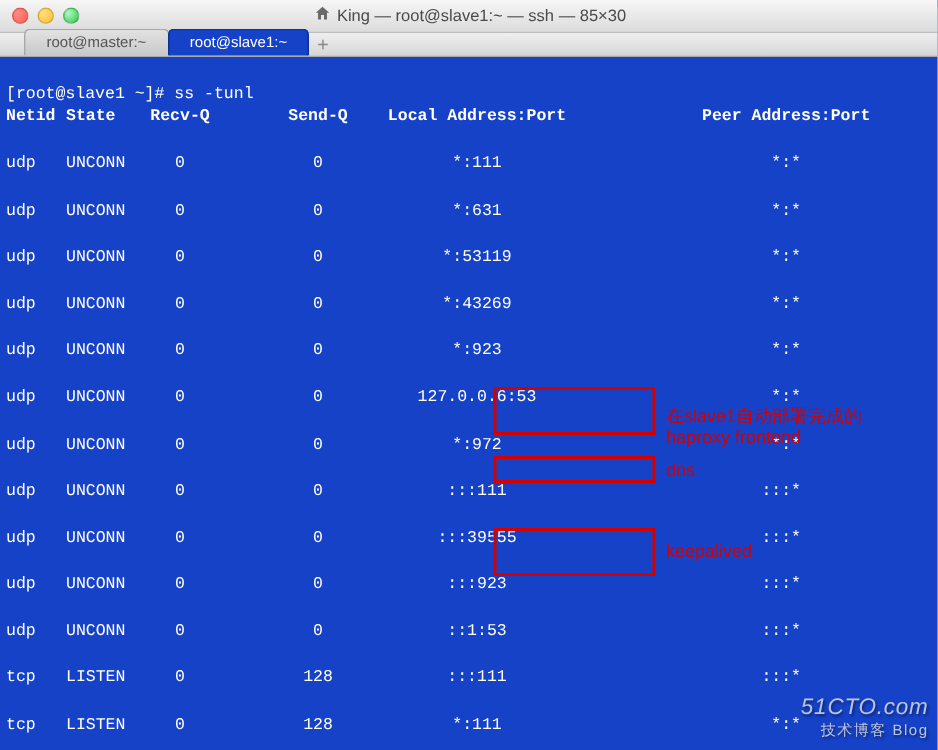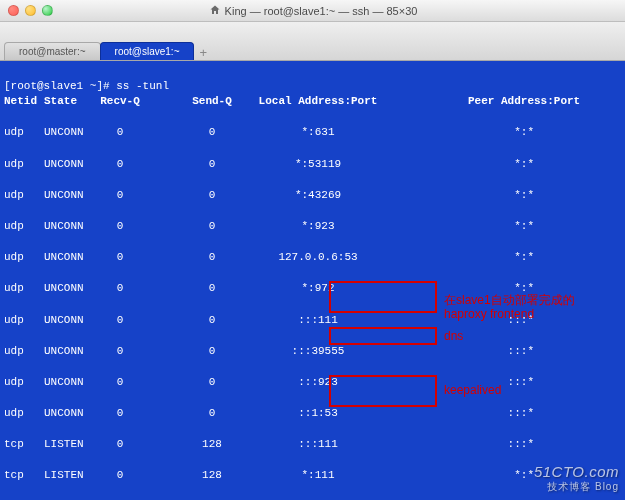--- a/index.html
+++ b/index.html
@@ -9,21 +9,21 @@
 
 .titlebar { height: 22px; background: linear-gradient(#f6f6f6,#dcdcdc); border-bottom: 1px solid #bdbdbd; display: flex; align-items: center; padding: 0 8px; font-family: "Lucida Grande", Arial, sans-serif; font-size: 11px; color: #4a4a4a; }
 .traffic { display: flex; gap: 6px; }
 .dot { width: 11px; height: 11px; border-radius: 50%; border: 1px solid rgba(0,0,0,0.15); }
 .dot.red { background: radial-gradient(circle at 30% 30%, #ff8a80,#ff5f57); }
 .dot.yellow { background: radial-gradient(circle at 30% 30%, #ffe082,#ffbd2e); }
 .dot.green { background: radial-gradient(circle at 30% 30%, #b9f6ca,#28c940); }
 .title-center { flex: 1; text-align: center; display: flex; align-items: center; justify-content: center; gap: 4px; }
 .home-icon svg { width: 12px; height: 12px; }
 
-.tabbar { height: 39px; background: linear-gradient(#efefef,#d6d6d6); display: flex; align-items: flex-end; padding-left: 4px; gap: 0; font-family: "Lucida Grande", Arial, sans-serif; font-size: 10px; border-bottom: 1px solid #a8a8a8; }
+.tabbar { height: 16px; background: linear-gradient(#efefef,#d6d6d6); display: flex; align-items: flex-end; padding-left: 16px; gap: 0; font-family: "Lucida Grande", Arial, sans-serif; font-size: 10px; border-bottom: 1px solid #a8a8a8; }
 .tab { padding: 3px 14px 3px 14px; background: linear-gradient(#e2e2e2,#c8c8c8); border: 1px solid #a8a8a8; border-bottom: none; border-radius: 4px 4px 0 0; color: #555; margin-right: -1px; }
 .tab.active { background: #1642c8; color: #fff; border-color: #0d2f99; }
 .tab-add { padding: 0 6px; color: #888; font-size: 13px; }
 
 .term-wrap { background: #1642c8; flex: 1; overflow: hidden; position: relative; padding: 2px 4px 0 4px; }
 .term { white-space: pre; color: #ffffff; line-height: 15.6px; font-family: Menlo, Monaco, "Courier New", monospace; font-size: 11px; letter-spacing: 0; }
 
 .hdr { font-weight: bold; }
 .row { display: block; }
 .c-netid { display: inline-block; width: 40px; }
@@ -67,20 +67,21 @@
   <div class="tabbar">
     <div class="tab"><span>root@master:~</span></div>
     <div class="tab active"><span>root@slave1:~</span></div>
     <div class="tab-add">+</div>
   </div>
 
   <div class="term-wrap">
     <div class="term">
 <span class="prompt"><span class="user">[root@slave1 ~]# </span><span class="cmd">ss -tunl</span></span>
 <span class="row hdr"><span class="c-netid">Netid</span><span class="c-state">State</span><span class="c-recq">Recv-Q</span><span class="c-sendq">Send-Q</span><span class="c-local">Local Address:Port</span><span class="c-pad"></span><span class="c-peer">Peer Address:Port</span></span>
+<span class="row"><span class="c-netid">udp</span><span class="c-state">UNCONN</span><span class="c-recq">0</span><span class="c-sendq">0</span><span class="c-local">*:111</span><span class="c-pad"></span><span class="c-peer">*:*</span></span>
 <span class="row"><span class="c-netid">udp</span><span class="c-state">UNCONN</span><span class="c-recq">0</span><span class="c-sendq">0</span><span class="c-local">*:631</span><span class="c-pad"></span><span class="c-peer">*:*</span></span>
 <span class="row"><span class="c-netid">udp</span><span class="c-state">UNCONN</span><span class="c-recq">0</span><span class="c-sendq">0</span><span class="c-local">*:53119</span><span class="c-pad"></span><span class="c-peer">*:*</span></span>
 <span class="row"><span class="c-netid">udp</span><span class="c-state">UNCONN</span><span class="c-recq">0</span><span class="c-sendq">0</span><span class="c-local">*:43269</span><span class="c-pad"></span><span class="c-peer">*:*</span></span>
 <span class="row"><span class="c-netid">udp</span><span class="c-state">UNCONN</span><span class="c-recq">0</span><span class="c-sendq">0</span><span class="c-local">*:923</span><span class="c-pad"></span><span class="c-peer">*:*</span></span>
 <span class="row"><span class="c-netid">udp</span><span class="c-state">UNCONN</span><span class="c-recq">0</span><span class="c-sendq">0</span><span class="c-local">127.0.0.6:53</span><span class="c-pad"></span><span class="c-peer">*:*</span></span>
 <span class="row"><span class="c-netid">udp</span><span class="c-state">UNCONN</span><span class="c-recq">0</span><span class="c-sendq">0</span><span class="c-local">*:972</span><span class="c-pad"></span><span class="c-peer">*:*</span></span>
 <span class="row"><span class="c-netid">udp</span><span class="c-state">UNCONN</span><span class="c-recq">0</span><span class="c-sendq">0</span><span class="c-local">:::111</span><span class="c-pad"></span><span class="c-peer">:::*</span></span>
 <span class="row"><span class="c-netid">udp</span><span class="c-state">UNCONN</span><span class="c-recq">0</span><span class="c-sendq">0</span><span class="c-local">:::39555</span><span class="c-pad"></span><span class="c-peer">:::*</span></span>
 <span class="row"><span class="c-netid">udp</span><span class="c-state">UNCONN</span><span class="c-recq">0</span><span class="c-sendq">0</span><span class="c-local">:::923</span><span class="c-pad"></span><span class="c-peer">:::*</span></span>
 <span class="row"><span class="c-netid">udp</span><span class="c-state">UNCONN</span><span class="c-recq">0</span><span class="c-sendq">0</span><span class="c-local">::1:53</span><span class="c-pad"></span><span class="c-peer">:::*</span></span>

